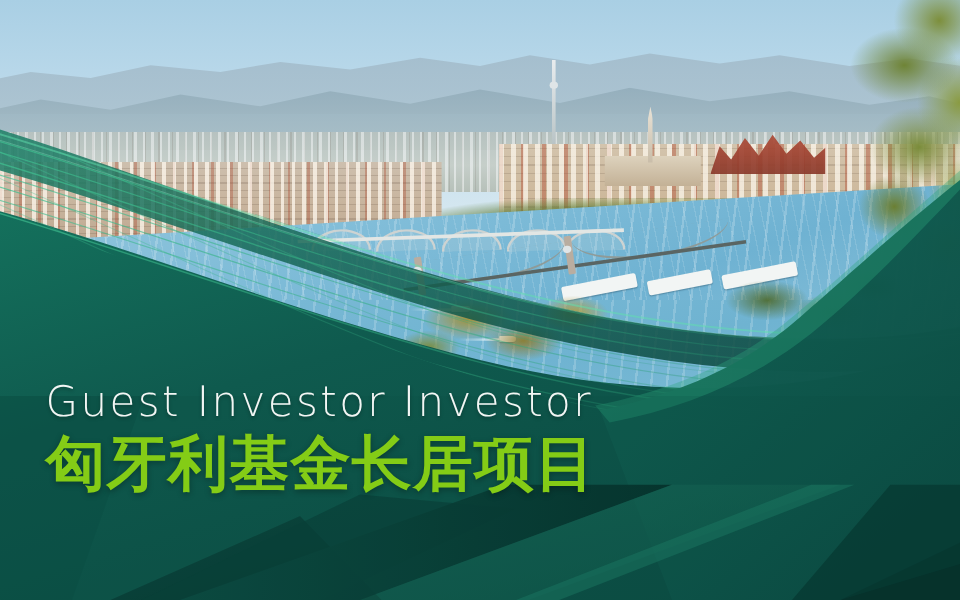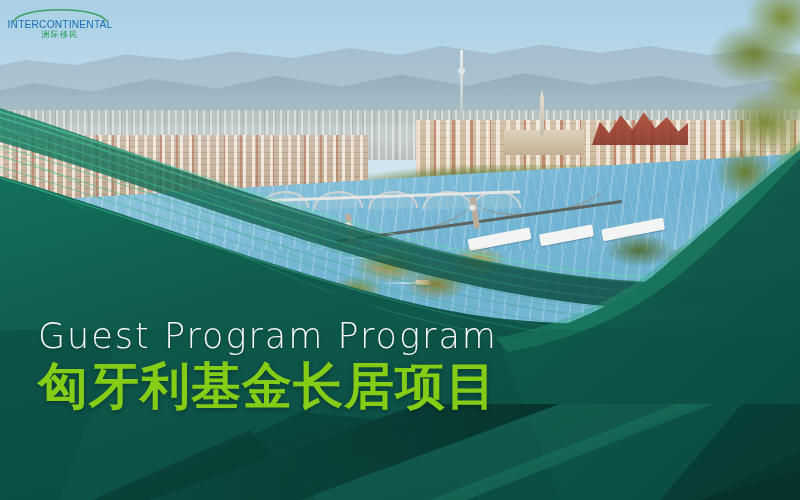--- a/index.html
+++ b/index.html
@@ -452,26 +452,19 @@
         <path d="M700,500 L800,452 L800,500 Z" fill="#042a25" opacity=".9"></path>
         <path d="M742,404 L800,404 L800,470 L700,500 L660,500 Z" fill="#063630" opacity=".8"></path>
 
         <path d="M0,330 L120,330 L60,500 L0,500 Z" fill="#0a4a41" opacity=".4"></path>
 
         <rect x="0" y="330" width="800" height="170" fill="#0b4c42" opacity=".18"></rect>
       </g>
     </svg>
   </div>
 
-  <div class="logo">
-    <svg viewBox="0 0 108 34" xmlns="http://www.w3.org/2000/svg">
-      <path d="M8,17 C16,2 92,2 100,17" fill="none" stroke="#3d9c63" stroke-width="1.6" stroke-linecap="round" opacity=".95"></path>
-      <text x="54" y="24" text-anchor="middle" font-family="Liberation Sans, DejaVu Sans, sans-serif" font-size="10.2" letter-spacing="0.2" fill="#1a6fb5">INTERCONTINENTAL</text>
-      <text x="54" y="33" text-anchor="middle" font-family="DejaVu Sans, Liberation Sans, sans-serif" font-size="8" letter-spacing="1.2" fill="#1f9a4d">洲际移民</text>
-    </svg>
-  </div>
 
   <div class="title-block">
-    <div class="title-en">Guest Program Program</div>
+    <div class="title-en">Guest Investor Investor</div>
     <div class="title-zh">匈牙利基金长居项目</div>
   </div>
 
 </div>
 
 </body></html>

